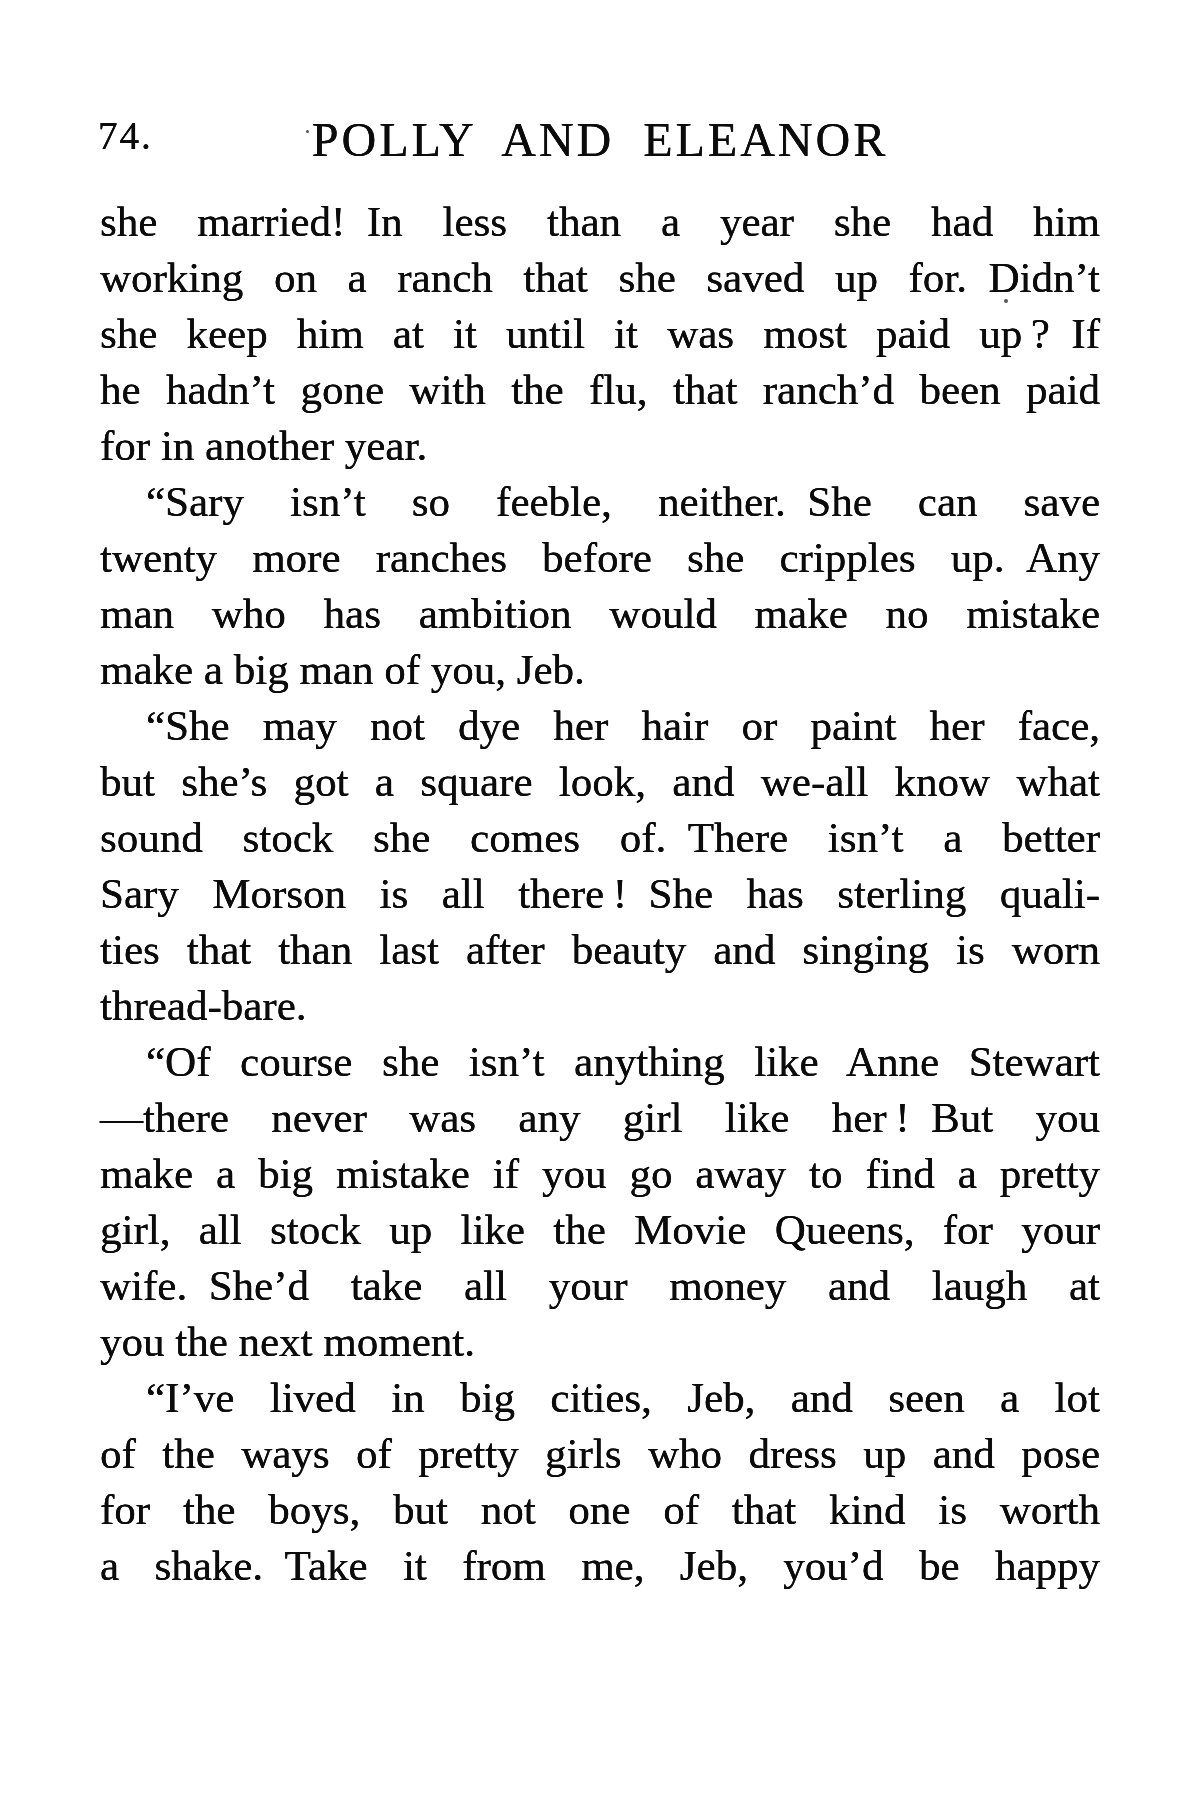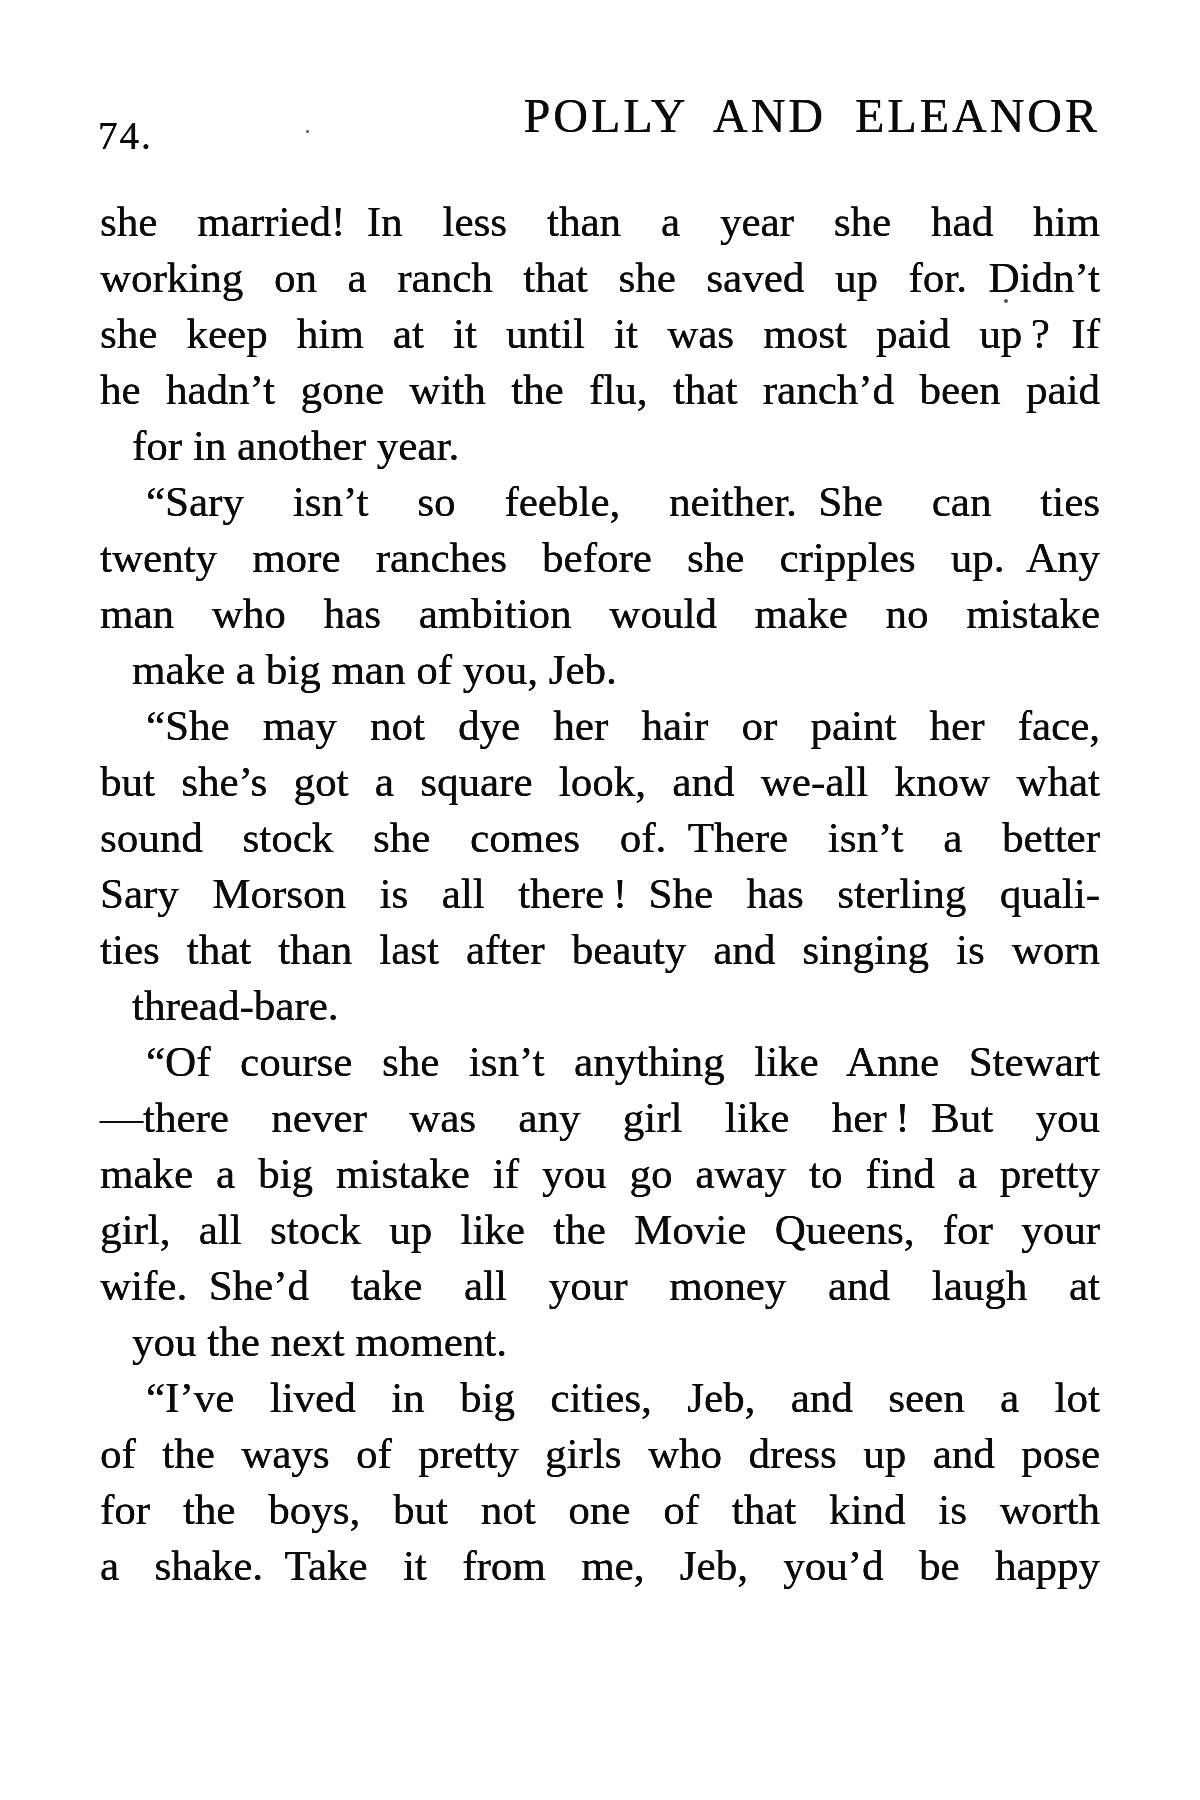--- a/index.html
+++ b/index.html
@@ -27,44 +27,44 @@
     position: absolute;
     left: 98px;
     top: 116px;
     font-size: 39px;
     line-height: 1;
     letter-spacing: 2px;
   }
   .running-title {
     position: absolute;
     left: 100px;
-    top: 92px;
+    top: 116px;
     width: 1000px;
-    text-align: right;
+    text-align: center;
     font-size: 48px;
     line-height: 1;
     letter-spacing: 3px;
     word-spacing: 14px;
     white-space: nowrap;
   }
   .page-body {
     position: absolute;
     left: 100px;
     top: 194px;
     width: 1000px;
     font-size: 43px;
     line-height: 56px;
   }
   .para { margin: 0; }
   .line {
     text-align: justify;
     text-align-last: justify;
     white-space: normal;
   }
-  .line.short { text-align-last: left; margin-left: 32px; }
+  .line.short { text-align-last: left; }
   .line.indent { text-indent: 46px; }
   .speck {
     position: absolute;
     background: #1c1c1c;
     border-radius: 50%;
     opacity: 0.75;
   }
   .speck-a { left: 1004px; top: 299px; width: 4px; height: 4px; }
   .speck-b { left: 306px;  top: 130px; width: 3px; height: 3px; }
 </style>
@@ -79,21 +79,21 @@
 
   <div class="page-body inked">
       <div class="para">
         <div class="line">she married! In less than a year she had him</div>
         <div class="line">working on a ranch that she saved up for. Didn’t</div>
         <div class="line">she keep him at it until it was most paid up ? If</div>
         <div class="line">he hadn’t gone with the flu, that ranch’d been paid</div>
         <div class="line short">for in another year.</div>
       </div>
       <div class="para">
-        <div class="line indent">“Sary isn’t so feeble, neither. She can ties</div>
+        <div class="line indent">“Sary isn’t so feeble, neither. She can save</div>
         <div class="line">twenty more ranches before she cripples up. Any</div>
         <div class="line">man who has ambition would make no mistake</div>
         <div class="line short">make a big man of you, Jeb.</div>
       </div>
       <div class="para">
         <div class="line indent">“She may not dye her hair or paint her face,</div>
         <div class="line">but she’s got a square look, and we-all know what</div>
         <div class="line">sound stock she comes of. There isn’t a better</div>
         <div class="line">Sary Morson is all there ! She has sterling quali-</div>
         <div class="line">ties that than last after beauty and singing is worn</div>

